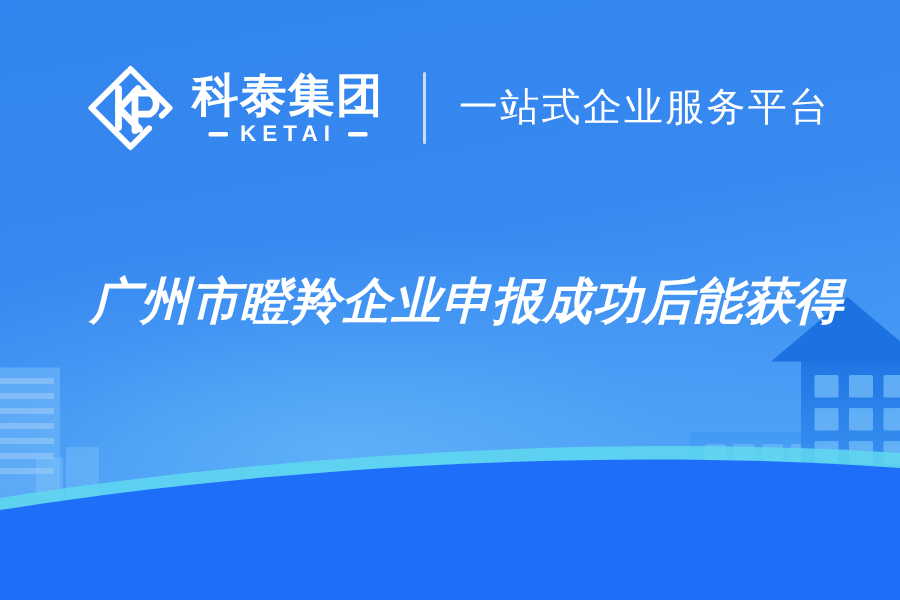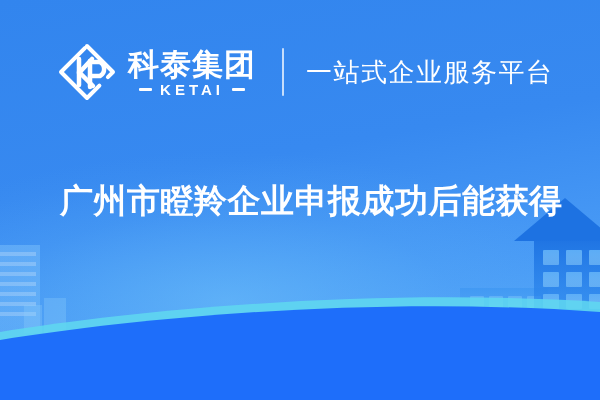--- a/index.html
+++ b/index.html
@@ -138,20 +138,21 @@
     position: absolute;
     left: 60px;
     top: 155px;
     width: 500px;
     color: #ffffff;
     font-size: 33px;
     line-height: 47px;
     font-weight: bold;
     letter-spacing: 0.5px;
     font-family: "DejaVu Sans", "Liberation Sans", sans-serif;
+    font-style: italic;
   }
   .headline-line { display: block; white-space: nowrap; }
 </style>
 </head>
 <body>
 
 <div class="banner">
 
   <div class="bg-base"></div>
   <div class="bg-glow"></div>

